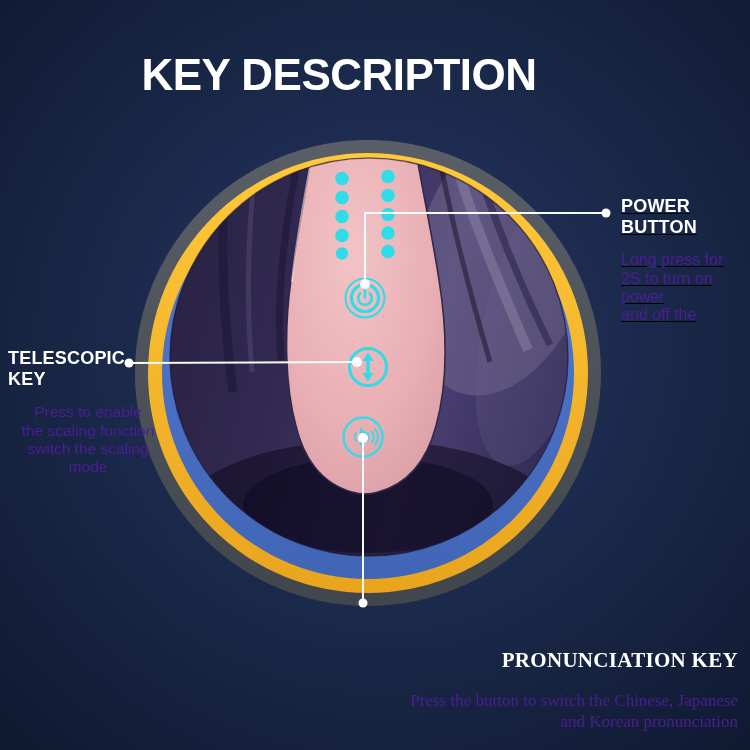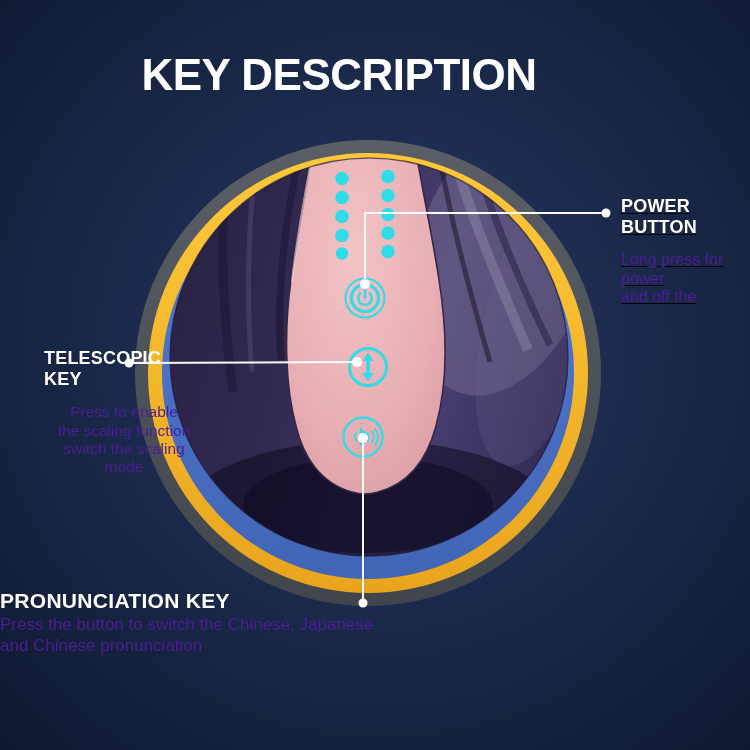--- a/index.html
+++ b/index.html
@@ -13,26 +13,26 @@
   #scene{position:absolute;left:0;top:0;}
   .title{
     position:absolute;top:50px;left:0;width:678px;text-align:center;
     color:#ffffff;font-size:44px;font-weight:bold;letter-spacing:-0.5px;
   }
   .ann-heading{color:#ffffff;font-weight:bold;font-size:18px;line-height:1.18;letter-spacing:0.2px;}
   .ann-body{color:#4c1d95;font-weight:normal;}
   .ann-power{position:absolute;left:621px;top:196px;width:125px;text-decoration:underline;}
   .ann-power .ann-heading{width:90px;}
   .ann-power .ann-body{margin-top:13px;font-size:16px;line-height:1.13;}
-  .ann-telescopic{position:absolute;left:8px;top:348px;width:160px;margin-left:36px;}
+  .ann-telescopic{position:absolute;left:8px;top:348px;width:160px;}
   .ann-telescopic .ann-heading{width:125px;}
   .ann-telescopic .ann-body{margin-top:13px;font-size:15.5px;line-height:1.17;text-align:center;}
-  .ann-pronunciation{position:absolute;left:0;top:589px;width:738px;text-align:left;}
+  .ann-pronunciation{position:absolute;left:0;top:648px;width:738px;text-align:right;font-family:Liberation Serif, serif;}
   .ann-pronunciation .ann-heading{font-size:21px;letter-spacing:0.3px;}
-  .ann-pronunciation .ann-body{font-size:17px;line-height:1.25;}
+  .ann-pronunciation .ann-body{margin-top:17px;font-size:17px;line-height:1.25;}
 </style>
 </head>
 <body>
 
 <div class="stage">
 
   <svg id="scene" width="750" height="750" viewBox="0 0 750 750">
     <defs>
       <linearGradient id="grayRing" x1="0" y1="0" x2="0" y2="1">
         <stop offset="0" stop-color="#5a5e66"></stop>
@@ -144,36 +144,37 @@
       <circle cx="363" cy="603" r="4.5"></circle>
     </g>
   </svg>
 
   <div class="title">KEY DESCRIPTION</div>
 
   <div class="ann-power">
     <div class="ann-heading">POWER BUTTON</div>
     <div class="ann-body">
       <div>Long press for</div>
+      <div>2S to turn on</div>
       <div>power</div>
       <div>and off the</div>
     </div>
   </div>
 
   <div class="ann-telescopic">
     <div class="ann-heading">TELESCOPIC KEY</div>
     <div class="ann-body">
       <div>Press to enable</div>
       <div>the scaling function</div>
       <div>switch the scaling</div>
       <div>mode</div>
     </div>
   </div>
 
   <div class="ann-pronunciation">
     <div class="ann-heading">PRONUNCIATION KEY</div>
     <div class="ann-body">
       <div>Press the button to switch the Chinese, Japanese</div>
-      <div>and Chinese pronunciation</div>
+      <div>and Korean pronunciation</div>
     </div>
   </div>
 
 </div>
 
 </body></html>

